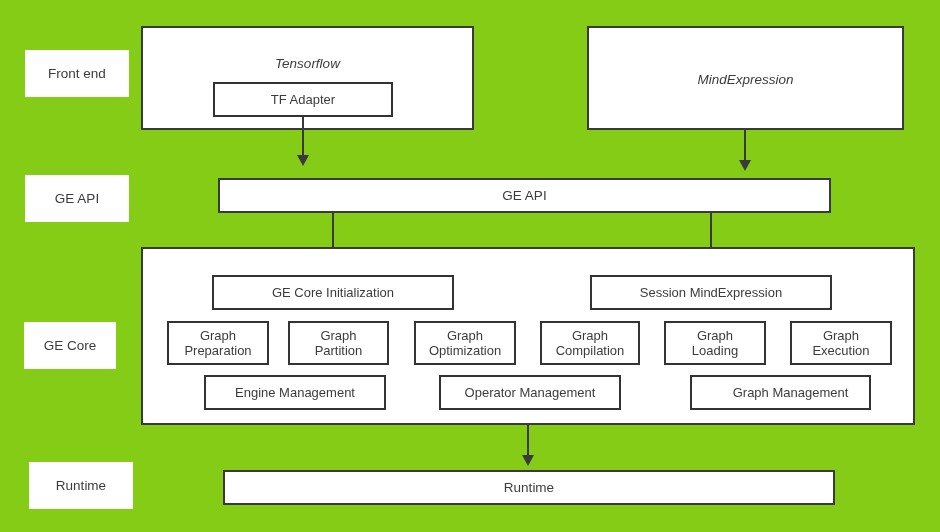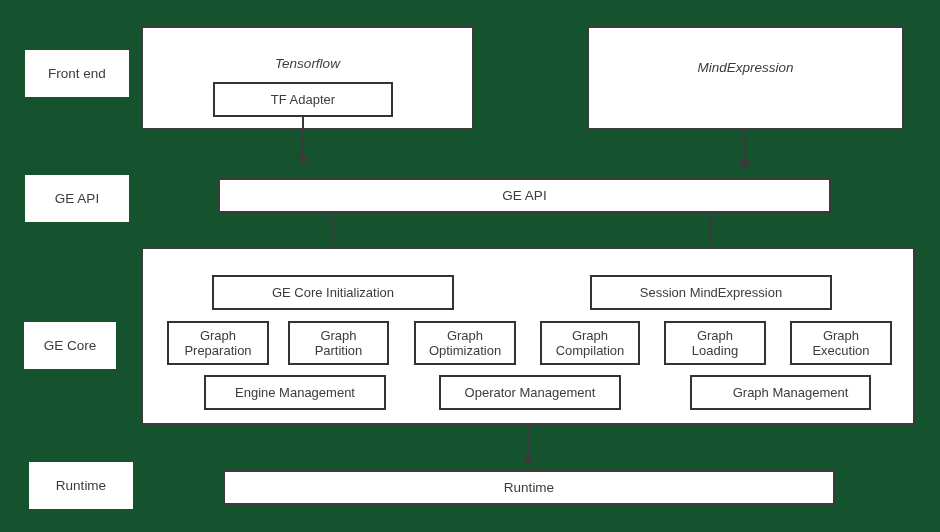--- a/index.html
+++ b/index.html
@@ -4,21 +4,21 @@
 <style>
   html, body {
     margin: 0;
     padding: 0;
     background: #000000;
   }
   #canvas {
     position: relative;
     width: 940px;
     height: 532px;
-    background: #14532d;
+    background: #84cc16;
     font-family: "Liberation Sans", sans-serif;
     overflow: hidden;
   }
   .box {
     position: absolute;
     background: #ffffff;
     color: #3c3c3c;
     display: flex;
     align-items: center;
     justify-content: center;
@@ -91,21 +91,21 @@
   </div>
 
   <div class="box group" style="left:141px; top:26px; width:333px; height:104px;">
     <span class="group-title">Tensorflow</span>
   </div>
   <div class="box node" style="left:213px; top:82px; width:180px; height:35px;">
     <span>TF Adapter</span>
   </div>
 
   <div class="box group" style="left:587px; top:26px; width:317px; height:104px;">
-    <span class="group-title" style="margin-top:32px;">MindExpression</span>
+    <span class="group-title" style="margin-top:44px;">MindExpression</span>
   </div>
 
   <div class="conn" style="left:302px; top:117px; height:44px;"></div>
   <div class="arrowhead" style="left:297px; top:155px;"></div>
 
   <div class="conn" style="left:744px; top:130px; height:36px;"></div>
   <div class="arrowhead" style="left:739px; top:160px;"></div>
 
   <div class="box bar" style="left:218px; top:178px; width:613px; height:35px;">
     <span>GE API</span>

